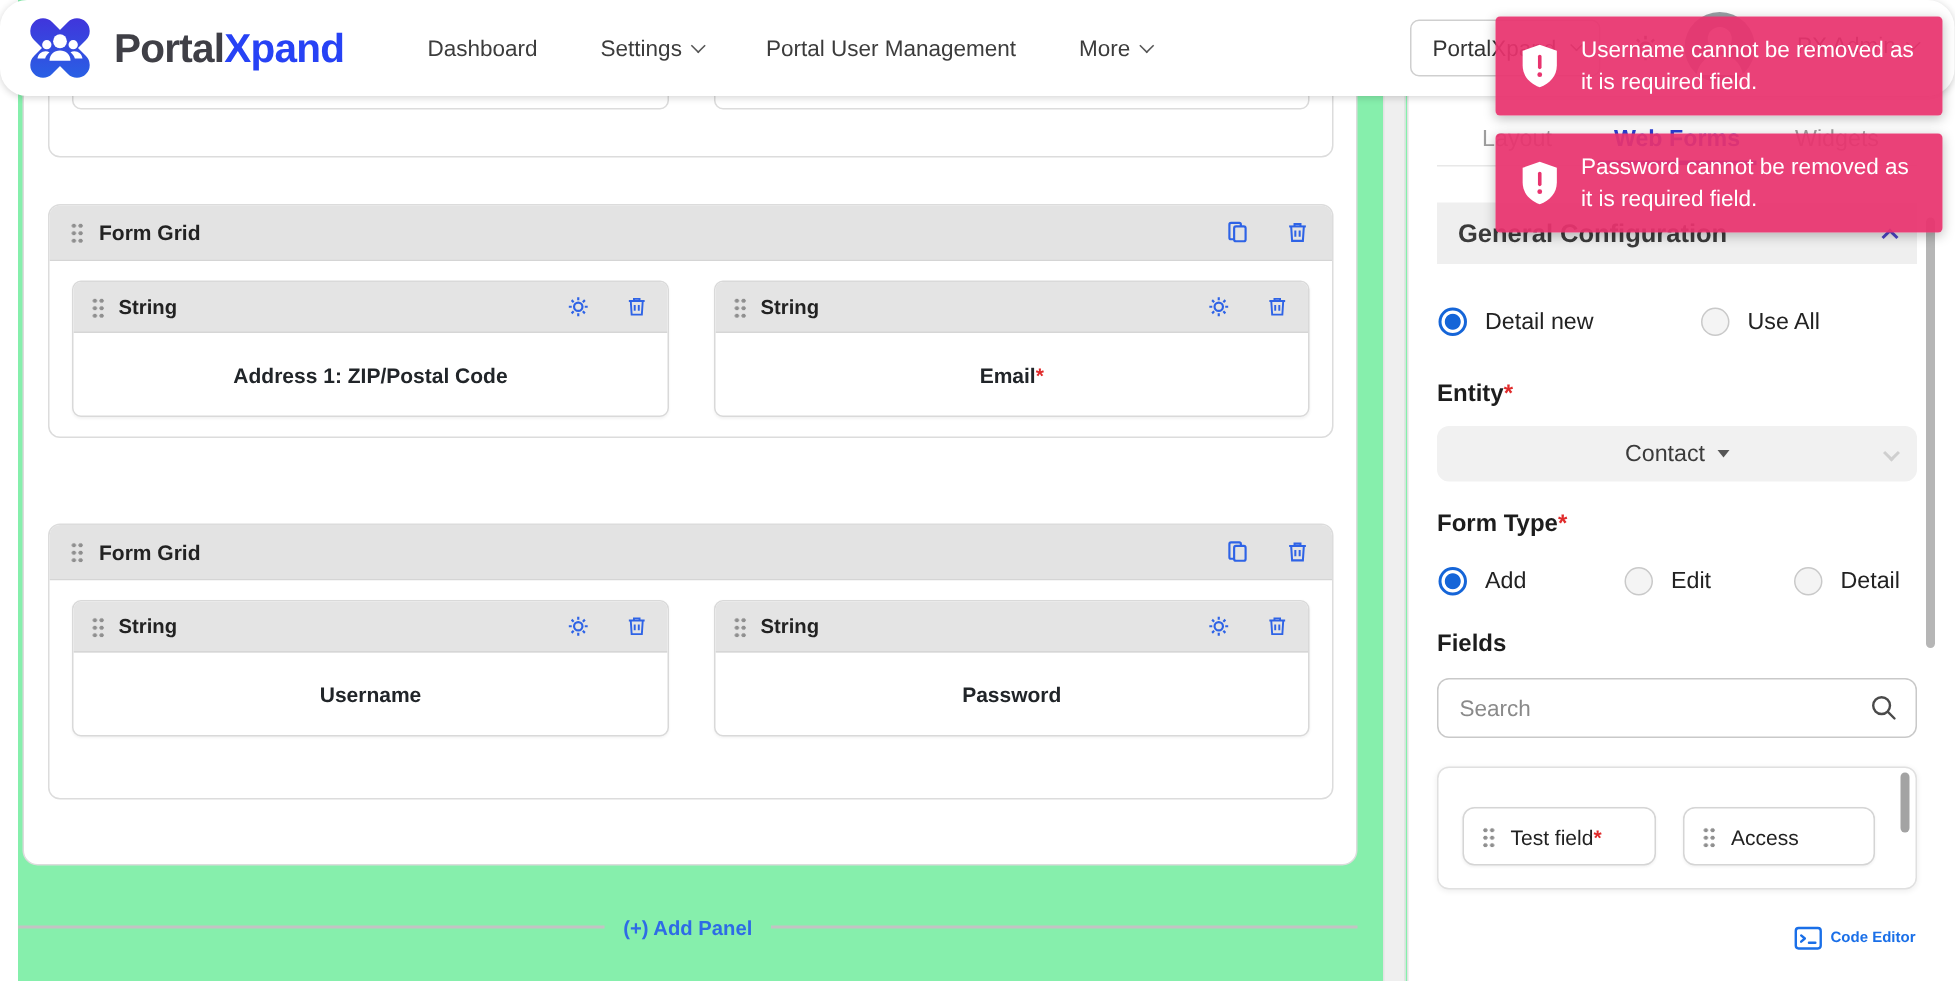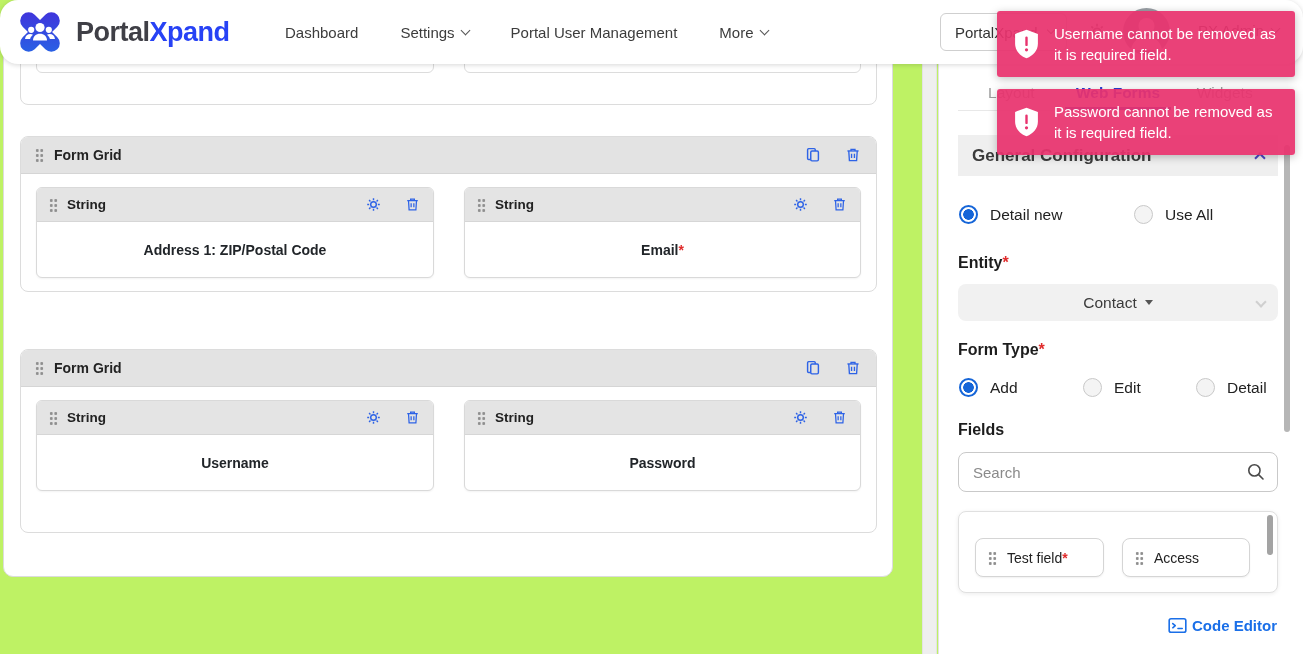--- a/index.html
+++ b/index.html
@@ -19,21 +19,21 @@
           transform:rotate(45deg); margin-top:-4px; }
   .hdr-select { position:absolute; left:940px; top:13px; width:127px; height:38px; border:1px solid #cfcfcf;
                 border-radius:6px; display:flex; align-items:center; padding:0 12px 0 14px; font-size:15px; color:#333;
                 justify-content:space-between; background:#fff; }
   .hdr-gear { position:absolute; left:1086px; top:21px; }
   .avatar { position:absolute; left:1123px; top:8px; width:47px; height:47px; border-radius:50%; background:#9aa0a6;
             display:flex; align-items:center; justify-content:center; overflow:hidden; }
   .hdr-user { position:absolute; left:1198px; top:22px; font-size:15px; color:#3c3c3c; display:flex; align-items:center; gap:8px; }
 
   
-  #canvas { position:absolute; left:0; top:0; width:1020px; height:654px; background:#bef264; }
+  #canvas { position:absolute; left:12px; top:0; width:1020px; height:654px; background:#86efac; }
   .workspace { position:absolute; left:3px; top:34px; width:890px; height:543px;
                border:1px solid #dcdcdc; border-radius:10px; background:#fff; }
   .panel { position:absolute; left:16px; width:857px; border:1px solid #dcdcdc; border-radius:8px; background:#fff; }
   .panel-hdr { height:37px; background:#e3e3e3; border-bottom:1px solid #d5d5d5; border-radius:7px 7px 0 0;
                display:flex; align-items:center; padding:0 14px; gap:10px; }
   .panel-title { font-size:14px; font-weight:700; color:#222; }
   .hdr-icons { margin-left:auto; display:flex; align-items:center; gap:22px; }
   .dots { width:9px; height:14px;
           background-image:radial-gradient(circle,#8f8f8f 1.25px,transparent 1.6px);
           background-size:4.5px 5px; background-position:0 0; flex:none; }
@@ -82,21 +82,21 @@
                        font-size:15px; color:#333; font-family:inherit; outline:none; }
   .search-wrap input::placeholder { color:#8a8a8a; }
   .search-ico { position:absolute; right:12px; top:10px; }
   .fields-card { position:absolute; left:19px; top:447px; width:320px; height:82px; border:1px solid #e0e0e0;
                  border-radius:8px; background:#fff; box-shadow:0 1px 4px rgba(0,0,0,.08); }
   .chip { position:absolute; top:26px; height:39px; border:1px solid #d5d5d5; border-radius:8px; background:#fff;
           box-shadow:0 1px 2px rgba(0,0,0,.06); display:flex; align-items:center; padding:0 12px; gap:10px;
           font-size:14px; color:#222; cursor:grab; }
   .card-scroll { position:absolute; right:4px; top:3px; width:6px; height:40px; background:#a3a3a3; border-radius:3px; }
   .code-editor { position:absolute; right:26px; top:553px; display:flex; align-items:center; gap:5px;
-                 font-size:15px; font-weight:700; color:#1a6fe8; cursor:pointer; }
+                 font-size:10px; font-weight:700; color:#1a6fe8; cursor:pointer; }
   .main-scroll { position:absolute; left:345px; top:81px; width:6px; height:287px; background:#b6b6b6; border-radius:3px; }
 
   
   #toasts { position:absolute; right:8px; top:11px; width:298px; z-index:100; }
   .toast { background:rgba(232,51,110,.93); border-radius:3px; box-shadow:0 2px 8px rgba(0,0,0,.25);
            display:flex; align-items:center; gap:14px; padding:12px 16px; margin-bottom:12px; color:#fff; }
   .toast-msg { font-size:15px; line-height:21px; }
   svg { display:block; }
 </style>
 </head>
@@ -255,20 +255,25 @@
             </span>
           </div>
           <div class="fcard-body">
             <span>Password</span>
           </div>
         </div>
       </div>
     </div>
   </div>
 
+  <div class="add-panel">
+    <span class="add-line"></span>
+    <span class="add-label">(+) Add Panel</span>
+    <span class="add-line"></span>
+  </div>
 </div>
 
 <div class="vstrip"></div>
 
 <aside id="sidebar">
   <div class="tabs">
     <div class="tab">Layout</div>
     <div class="tab active">Web Forms</div>
     <div class="tab">Widgets</div>
   </div>

